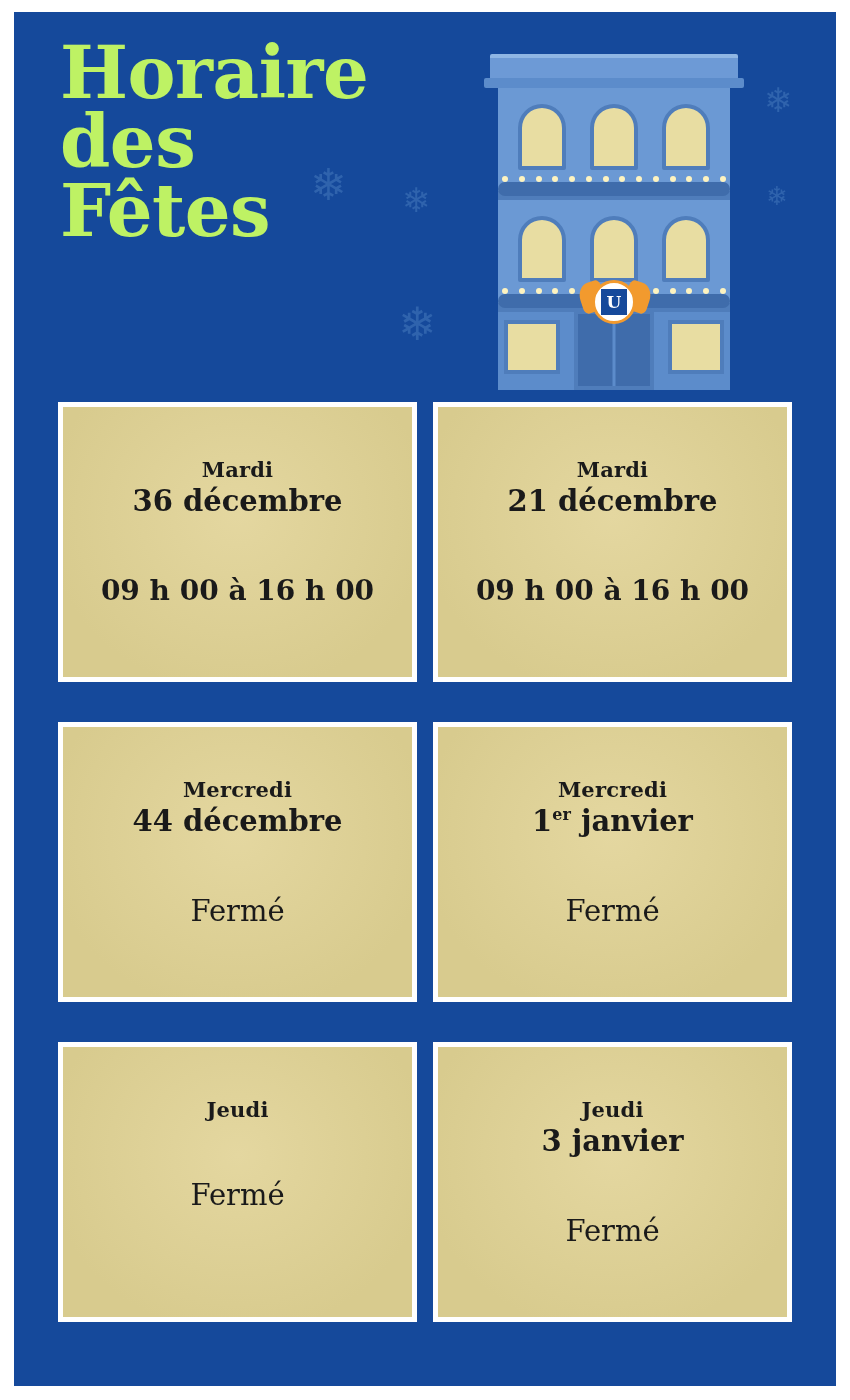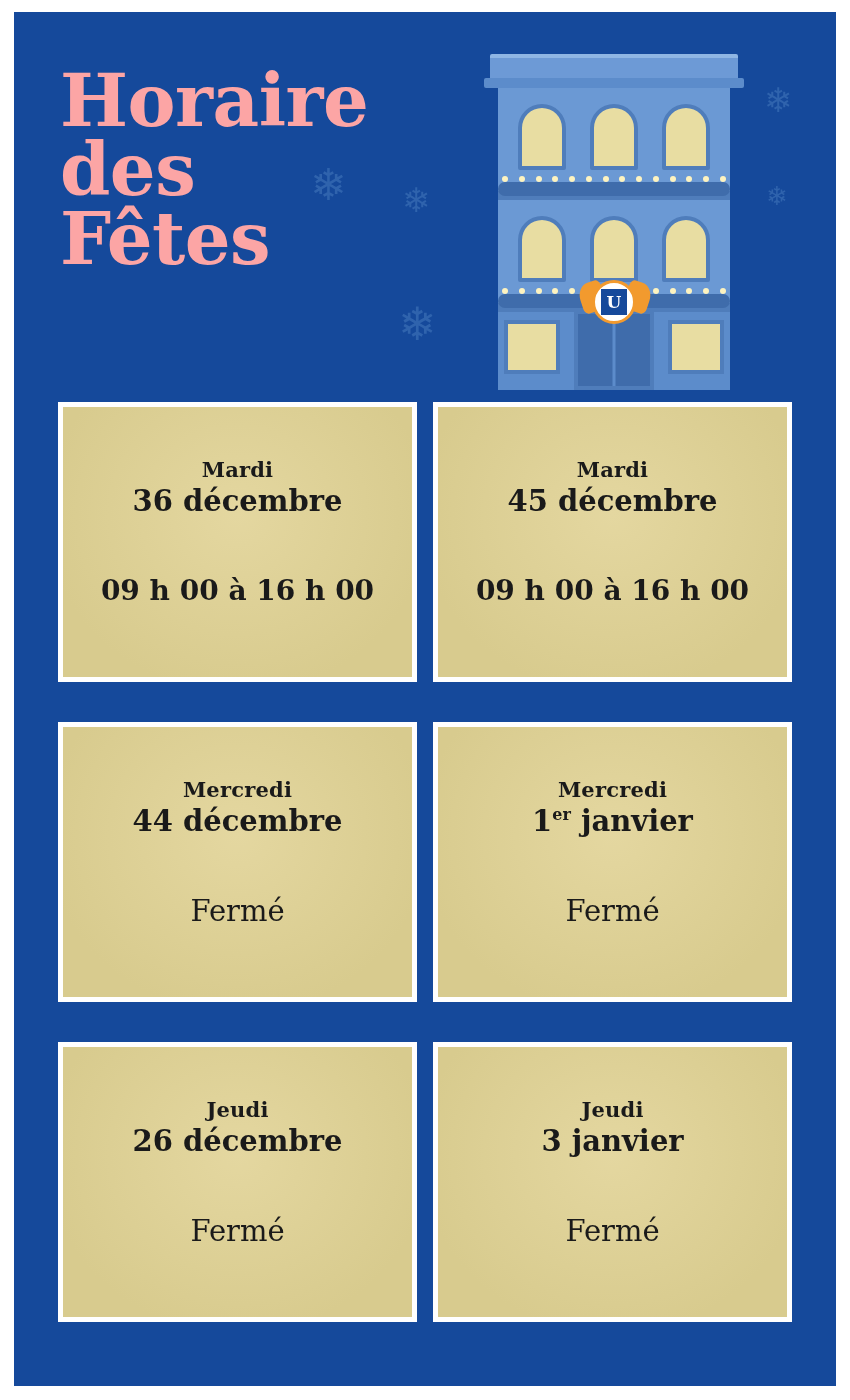--- a/index.html
+++ b/index.html
@@ -43,28 +43,27 @@
   
   .header {
     position: relative;
     height: 390px;
   }
 
   .title {
     position: absolute;
     left: 46px;
     top: 26px;
-    color: #fca5a5;
+    color: #bef264;
     font-family: "DejaVu Serif", serif;
     font-weight: bold;
     font-size: 72px;
     line-height: 0.96;
     letter-spacing: -0.5px;
     white-space: pre-line;
-    margin-top: 28px;
   }
 
   
   .storefront {
     position: absolute;
     left: 470px;
     top: 30px;
     width: 260px;
     height: 350px;
   }
@@ -391,39 +390,38 @@
     <div class="grid">
 
       <div class="card">
         <div class="weekday">Mardi</div>
         <div class="date">36 décembre</div>
         <div class="hours">09 h 00 à 16 h 00</div>
       </div>
 
       <div class="card">
         <div class="weekday">Mardi</div>
-        <div class="date">45 décembre</div>
+        <div class="date">21 décembre</div>
         <div class="hours">09 h 00 à 16 h 00</div>
       </div>
 
       <div class="card">
         <div class="weekday">Mercredi</div>
         <div class="date">44 décembre</div>
         <div class="hours closed">Fermé</div>
       </div>
 
       <div class="card">
         <div class="weekday">Mercredi</div>
         <div class="date"><span>1</span><sup>er</sup><span> janvier</span></div>
         <div class="hours closed">Fermé</div>
       </div>
 
       <div class="card">
         <div class="weekday">Jeudi</div>
-        <div class="date">26 décembre</div>
         <div class="hours closed">Fermé</div>
       </div>
 
       <div class="card">
         <div class="weekday">Jeudi</div>
         <div class="date">3 janvier</div>
         <div class="hours closed">Fermé</div>
       </div>
 
     </div>

